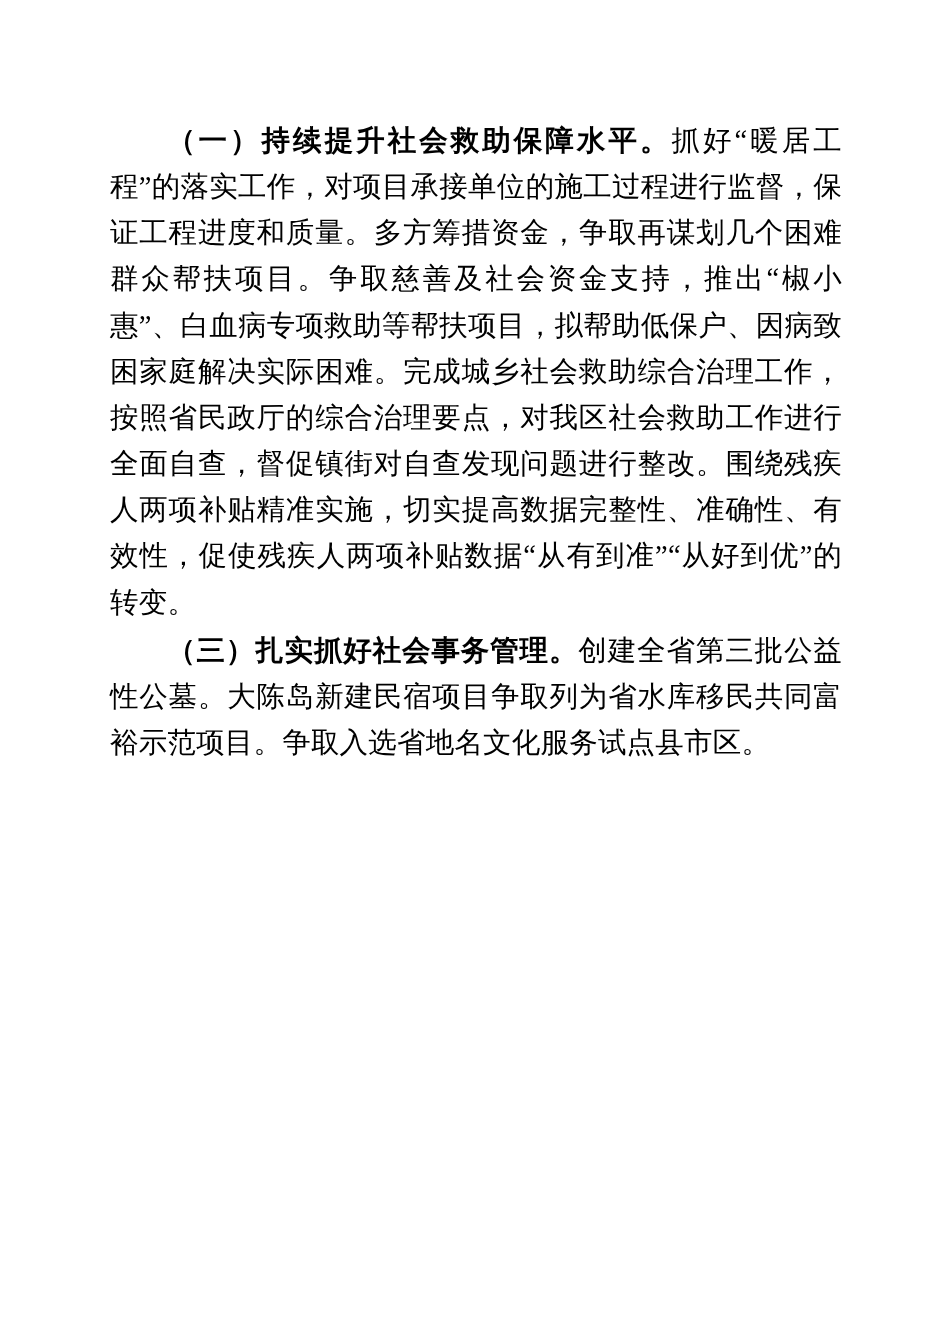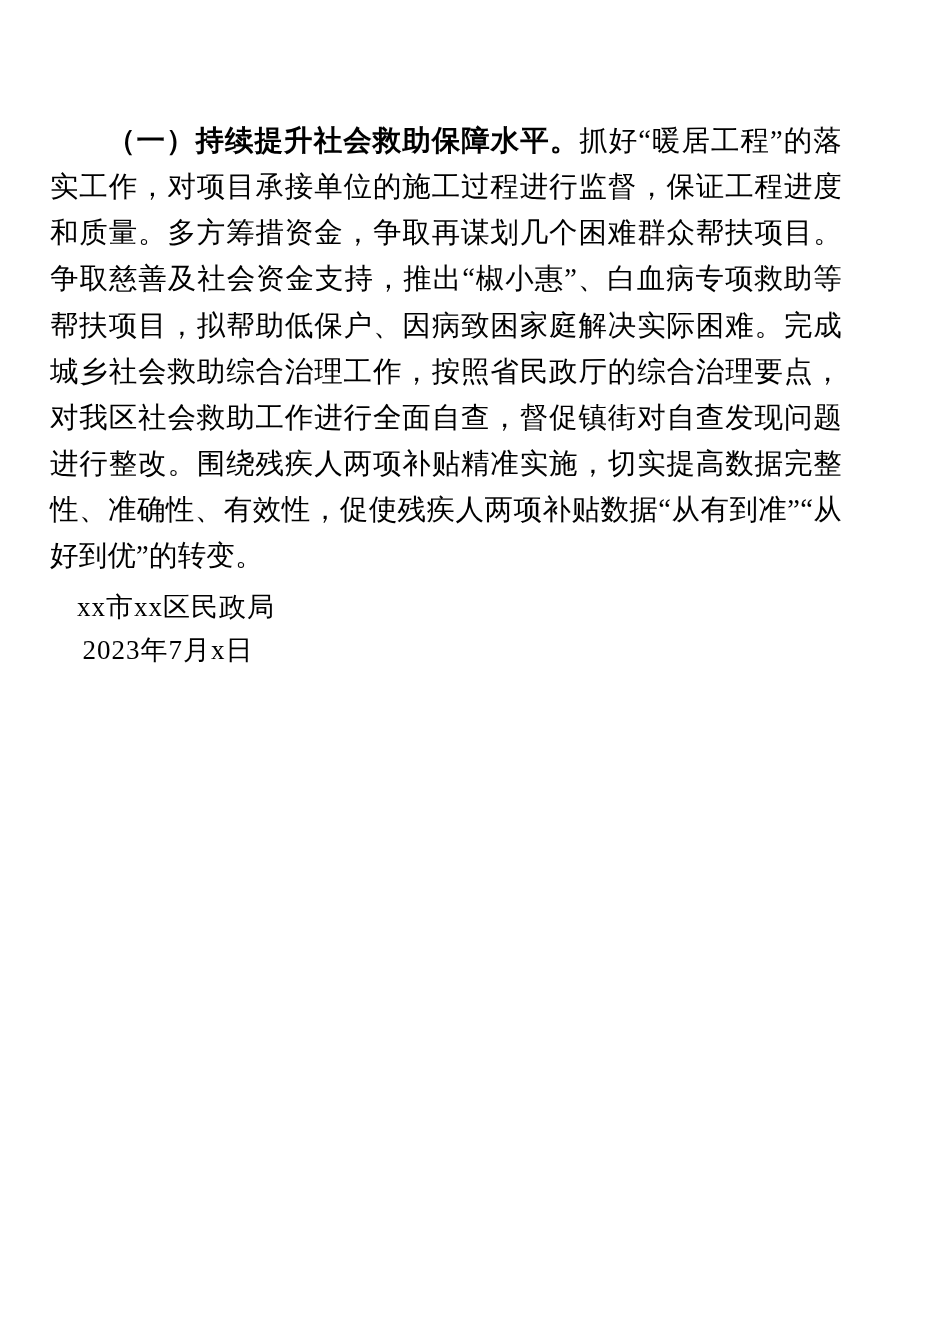--- a/index.html
+++ b/index.html
@@ -12,21 +12,21 @@
     height: 1344px;
     font-family: "Liberation Serif", "DejaVu Serif", serif;
     color: #000000;
     overflow: hidden;
   }
   .page {
     position: relative;
     width: 950px;
     height: 1344px;
     box-sizing: border-box;
-    padding: 118px 108px 0 50px;
+    padding: 118px 108px 0 110px;
     background: #ffffff;
   }
   .doc-body {
     font-size: 28.5px;
     line-height: 1.62;
     text-align: justify;
     text-justify: inter-ideograph;
     letter-spacing: 0.2px;
   }
   p.para {
@@ -57,20 +57,19 @@
 <body>
 
 <div class="page">
   <div class="doc-body">
 
     <p class="para">
       <span class="lead">（一）持续提升社会救助保障水平。</span><span>抓好“暖居工程”的落实工作，对项目承接单位的施工过程进行监督，保证工程进度和质量。多方筹措资金，争取再谋划几个困难群众帮扶项目。争取慈善及社会资金支持，推出“椒小惠”、白血病专项救助等帮扶项目，拟帮助低保户、因病致困家庭解决实际困难。完成城乡社会救助综合治理工作，按照省民政厅的综合治理要点，对我区社会救助工作进行全面自查，督促镇街对自查发现问题进行整改。围绕残疾人两项补贴精准实施，切实提高数据完整性、准确性、有效性，促使残疾人两项补贴数据“从有到准”“从好到优”的转变。</span>
     </p>
 
 
+    <p class="para">
+      <span class="lead">（三）扎实抓好社会事务管理。</span><span>创建全省第三批公益性公墓。大陈岛新建民宿项目争取列为省水库移民共同富裕示范项目。争取入选省地名文化服务试点县市区。</span>
+    </p>
 
-    <div class="sign-block">
-      <p class="sign">xx市xx区民政局</p>
-      <p class="date">2023年7月x日</p>
-    </div>
 
   </div>
 </div>
 
 </body></html>

